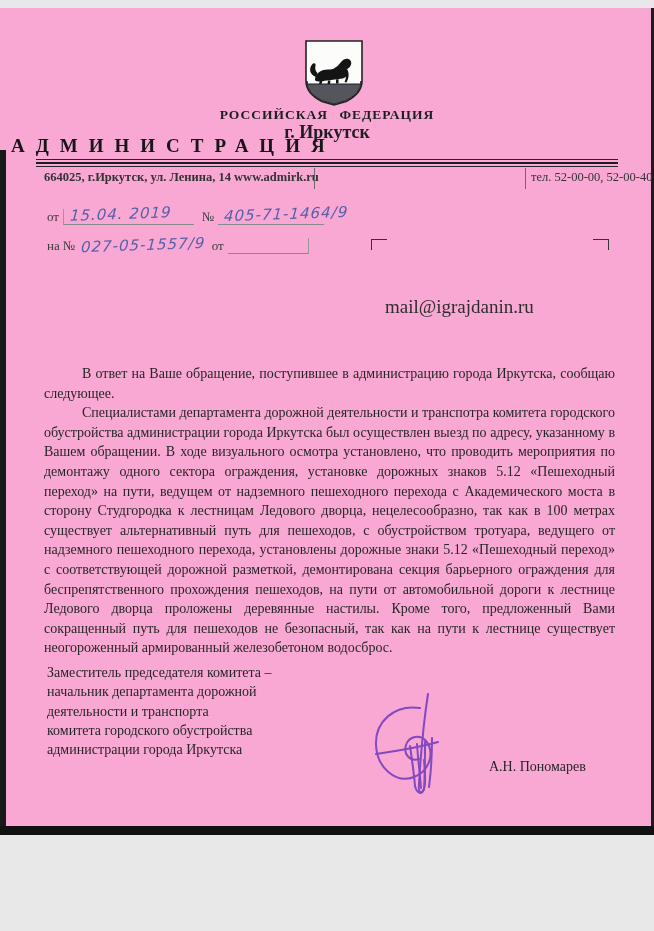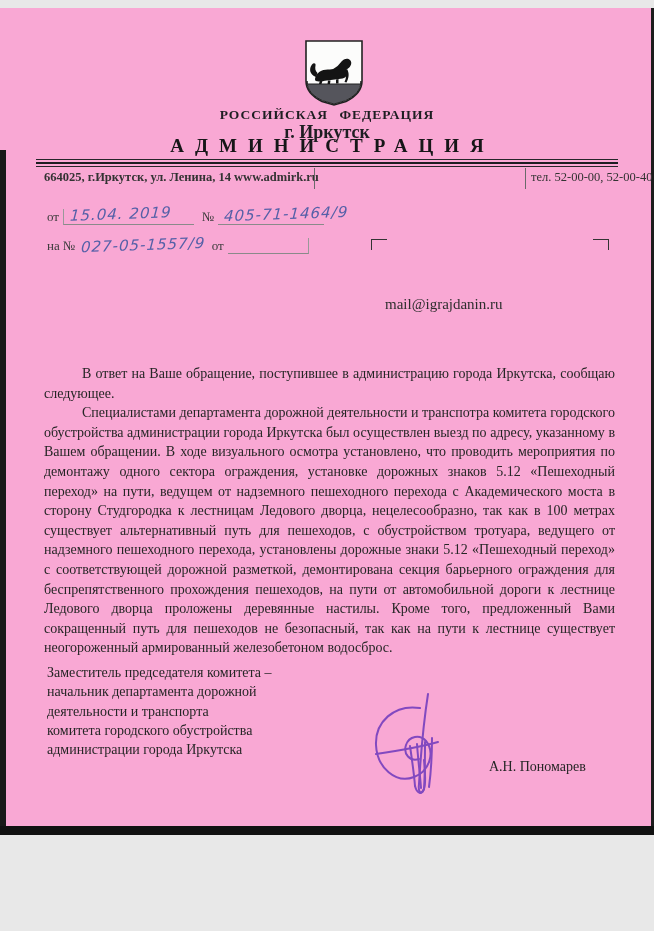--- a/index.html
+++ b/index.html
@@ -12,21 +12,21 @@
   .edge-right{position:absolute;top:0;right:0;width:3px;height:931px;background:#1c1c1c;}
   .edge-bottom{position:absolute;left:0;bottom:0;width:654px;height:9px;background:#111;}
   .edge-left{position:absolute;top:142px;left:0;width:6px;height:789px;background:#191919;}
 
   
   .crest{position:absolute;left:303px;top:31px;width:62px;height:68px;}
   .hdr-country{position:absolute;left:0;top:99px;width:654px;text-align:center;
     font-weight:bold;font-size:13.5px;letter-spacing:1px;word-spacing:7px;color:#1e1e22;}
   .hdr-city{position:absolute;left:0;top:114px;width:654px;text-align:center;
     font-weight:bold;font-size:18px;color:#1e1e22;}
-  .hdr-org{position:absolute;left:0;top:127px;width:654px;text-align:center;
+  .hdr-org{position:absolute;left:0;top:127px;width:654px;
     font-weight:bold;font-size:19px;letter-spacing:11px;text-indent:11px;color:#161618;}
   .rule{position:absolute;left:36px;top:151px;width:582px;}
   .rule .l1{height:1px;background:#26262a;margin-bottom:1.5px;}
   .rule .l2{height:2.5px;background:#1d1d22;margin-bottom:1.5px;}
   .rule .l3{height:1px;background:#26262a;}
 
   
   .contact-address{position:absolute;left:44px;top:162px;font-size:12.5px;color:#333;font-weight:bold;}
   .contact-phone{position:absolute;left:531px;top:162px;font-size:12.5px;color:#333;}
   .vdiv1{position:absolute;left:314px;top:160px;width:1px;height:21px;background:#6a6a6a;}
@@ -45,21 +45,21 @@
     display:inline-block;transform:rotate(-2deg) skewX(-6deg);
   }
   .uline .hand{position:absolute;left:6px;bottom:1px;}
   .ref-label{margin-right:4px;}
   .ref-label.mid{margin-left:8px;}
 
   
   .corner{position:absolute;top:231px;width:15px;height:10px;}
   .corner.tl{left:371px;border-left:1.5px solid #333;border-top:1.5px solid #333;}
   .corner.tr{left:593px;border-right:1.5px solid #333;border-top:1.5px solid #333;}
-  .recipient-email{position:absolute;left:385px;top:288px;font-size:15px;color:#2e2e2e;}
+  .recipient-email{position:absolute;left:385px;top:288px;font-size:19px;color:#2e2e2e;}
 
   
   .body-text{position:absolute;left:44px;top:356px;width:571px;
     font-size:14px;line-height:19.6px;text-align:justify;color:#262626;}
   .body-text p{margin:0;text-indent:38px;font-family:Liberation Serif, serif;}
 
   
   .sig-titles{position:absolute;left:47px;top:655px;font-size:14px;line-height:19.3px;color:#262626;}
   .sig-titles span{display:block;}
   .sig-mark{position:absolute;left:362px;top:680px;width:104px;height:118px;}

